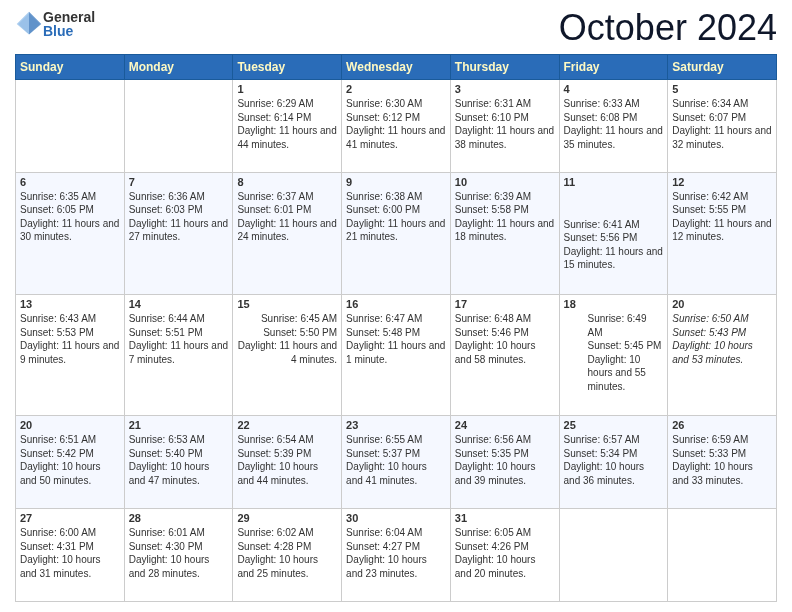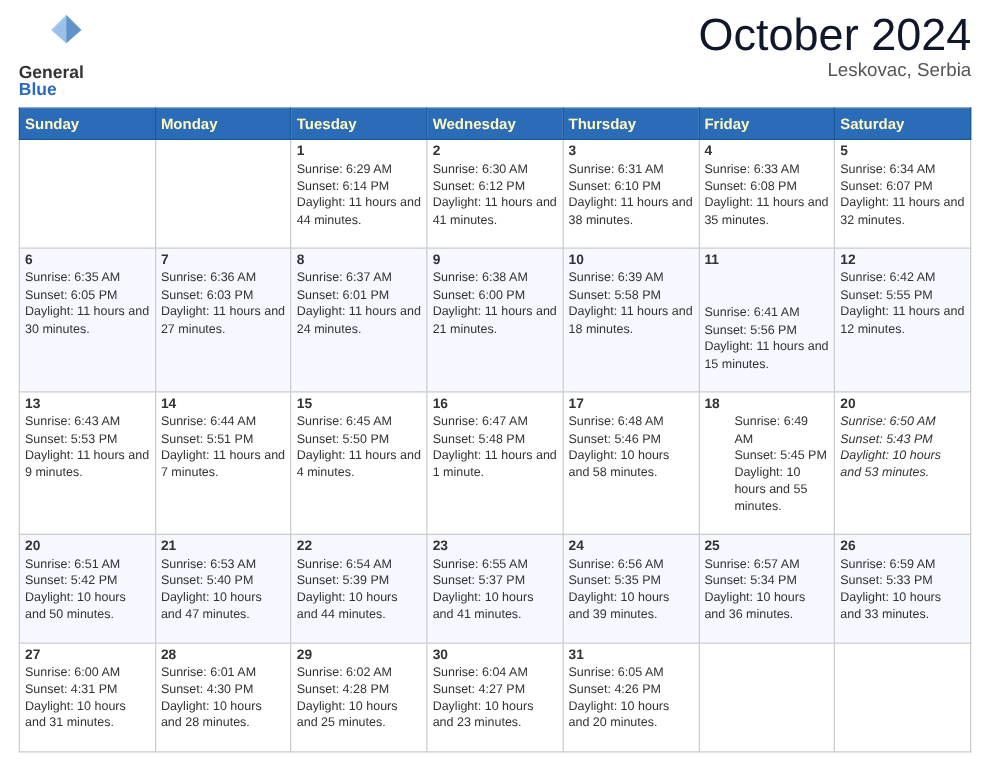--- a/index.html
+++ b/index.html
@@ -18,23 +18,22 @@
       flex-direction: column;
     }
     .header {
       display: flex;
       justify-content: space-between;
       align-items: flex-start;
       margin-bottom: 8px;
     }
     .logo {
       display: flex;
-      align-items: flex-end;
-      gap: 12px;
-      flex-direction: column;
+      align-items: center;
+      gap: 0;
     }
     .logo-text {
       display: flex;
       flex-direction: column;
       line-height: 1;
     }
     .logo-general {
       font-size: 14px;
       font-weight: bold;
       color: #333;
@@ -120,21 +119,20 @@
         <polygon points="16,2 30,16 16,28" fill="#2a6cb8" opacity="0.7"></polygon>
         <polygon points="16,2 16,28 2,16" fill="#5599dd" opacity="0.5"></polygon>
       </svg>
       <div class="logo-text">
         <span class="logo-general">General</span>
         <span class="logo-blue">Blue</span>
       </div>
     </div>
     <div class="title-block">
       <div class="month-title">October 2024</div>
-      <div class="subtitle">Leskovac, Serbia</div>
     </div>
   </div>
 
   <table class="calendar">
     <thead>
       <tr>
         <th>Sunday</th>
         <th>Monday</th>
         <th>Tuesday</th>
         <th>Wednesday</th>
@@ -230,21 +228,21 @@
 Daylight: 11 hours and 9 minutes.</div>
           </td>
           <td>
             <span class="day-number">14</span>
             <div class="day-info" style="white-space: pre-line;">Sunrise: 6:44 AM
 Sunset: 5:51 PM
 Daylight: 11 hours and 7 minutes.</div>
           </td>
           <td>
             <span class="day-number">15</span>
-            <div class="day-info" style="white-space: pre-line;">Sunrise: 6:45 AM
+            <div class="day-info" style="white-space: pre-line; text-align: right;">Sunrise: 6:45 AM
 Sunset: 5:50 PM
 Daylight: 11 hours and 4 minutes.</div>
           </td>
           <td>
             <span class="day-number">16</span>
             <div class="day-info" style="white-space: pre-line;">Sunrise: 6:47 AM
 Sunset: 5:48 PM
 Daylight: 11 hours and 1 minute.</div>
           </td>
           <td>

